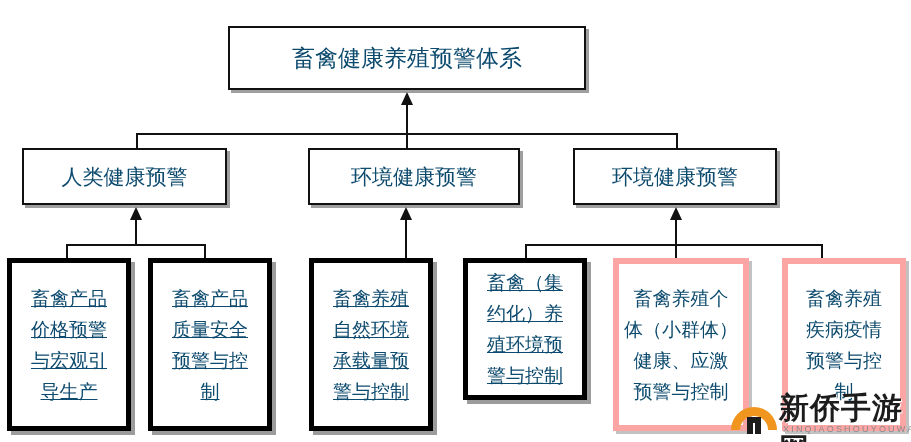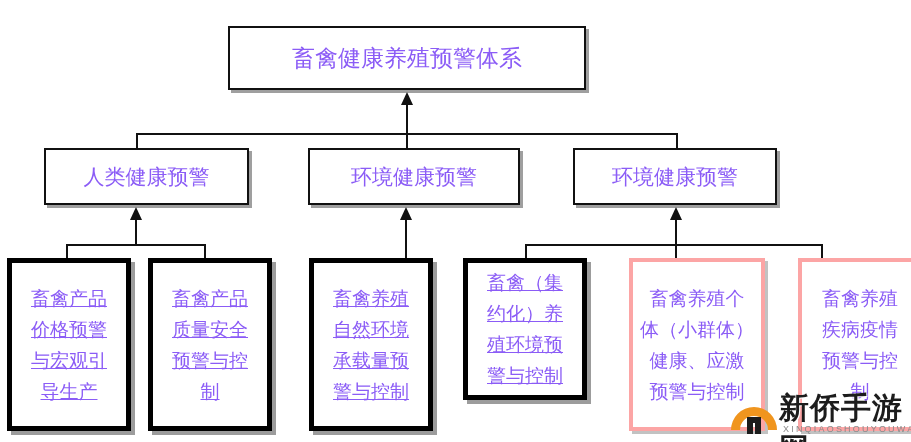--- a/index.html
+++ b/index.html
@@ -9,21 +9,21 @@
     font-family:"DejaVu Sans","Liberation Sans",sans-serif;
     overflow:hidden;
   }
   #diagram{position:relative;width:911px;height:442px;background:#fff;}
 
   
   .node{
     position:absolute;
     box-sizing:border-box;
     background:#ffffff;
-    color:#8b5cf6;
+    color:#0c4a6e;
     display:flex;
     align-items:center;
     justify-content:center;
     text-align:center;
     z-index:3;
   }
   .node .label{
     display:block;
     white-space:pre-line;
     letter-spacing:0px;
@@ -35,23 +35,22 @@
     box-shadow:3px 3px 0 0 rgba(80,80,80,.55);
   }
   
   .thick{
     border:5px solid #000000;
     box-shadow:4px 4px 0 0 rgba(90,90,90,.6);
     text-decoration:underline;
   }
   
   .thin2{
-    border:4px solid #fca5a5;
+    border:6px solid #fca5a5;
     box-shadow:3px 3px 0 0 rgba(120,120,120,.45);
-    margin-left:16px;
   }
 
   .root .label{font-size:23px;line-height:30px;}
   .lvl2 .label{font-size:21px;line-height:28px;}
   .leaf .label{font-size:19px;line-height:31px;}
 
   
   .line{position:absolute;background:#111111;z-index:1;}
   .vline{width:2px;}
   .hline{height:2px;}
@@ -102,21 +101,21 @@
   <div class="arrow" style="left:401px;top:92px;"></div>
 
   <div class="line vline" style="left:406px;top:104px;height:30px;"></div>
 
   <div class="line hline" style="left:136px;top:133px;width:541px;"></div>
 
   <div class="line vline" style="left:136px;top:133px;height:15px;"></div>
   <div class="line vline" style="left:406px;top:133px;height:15px;"></div>
   <div class="line vline" style="left:676px;top:133px;height:15px;"></div>
 
-  <div class="node thin lvl2" style="left:44px;top:148px;width:205px;height:57px;">
+  <div class="node thin lvl2" style="left:22px;top:148px;width:205px;height:57px;">
     <span class="label">人类健康预警</span>
   </div>
 
   <div class="node thin lvl2" style="left:308px;top:148px;width:212px;height:57px;">
     <span class="label">环境健康预警</span>
   </div>
 
   <div class="node thin lvl2" style="left:573px;top:148px;width:204px;height:57px;">
     <span class="label">环境健康预警</span>
   </div>

